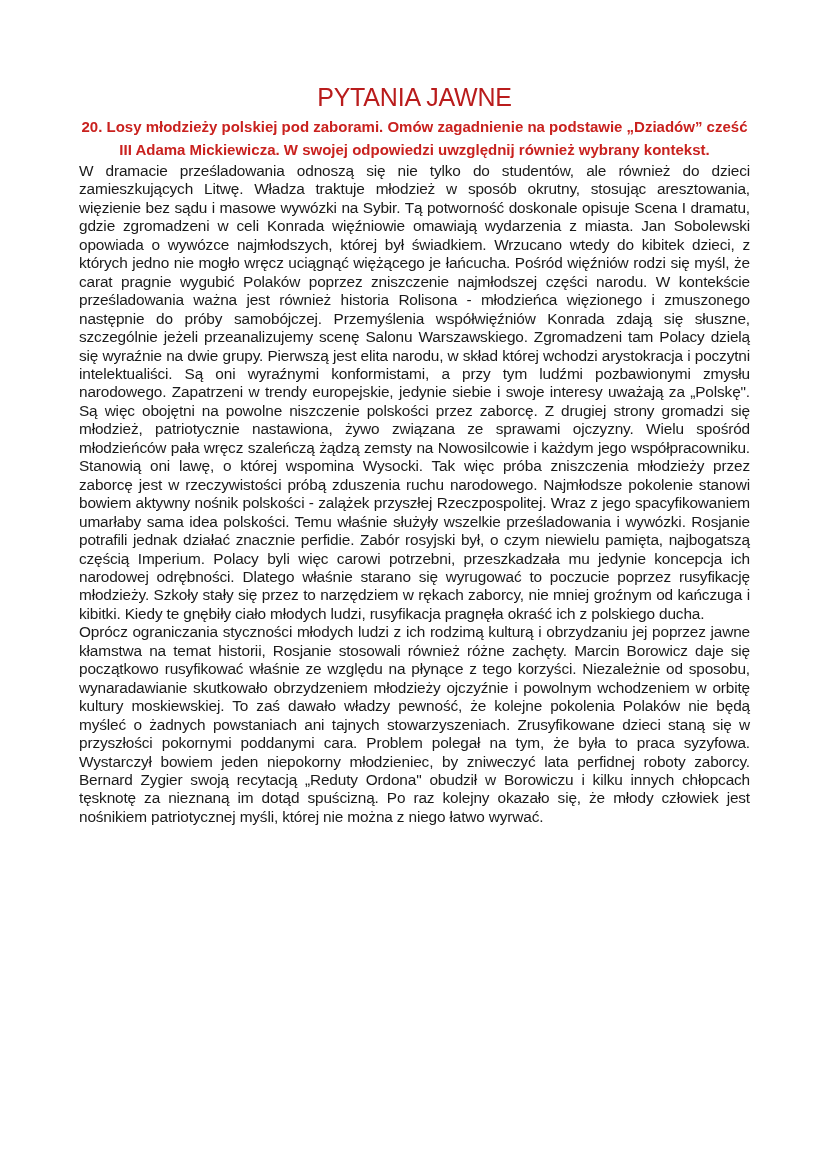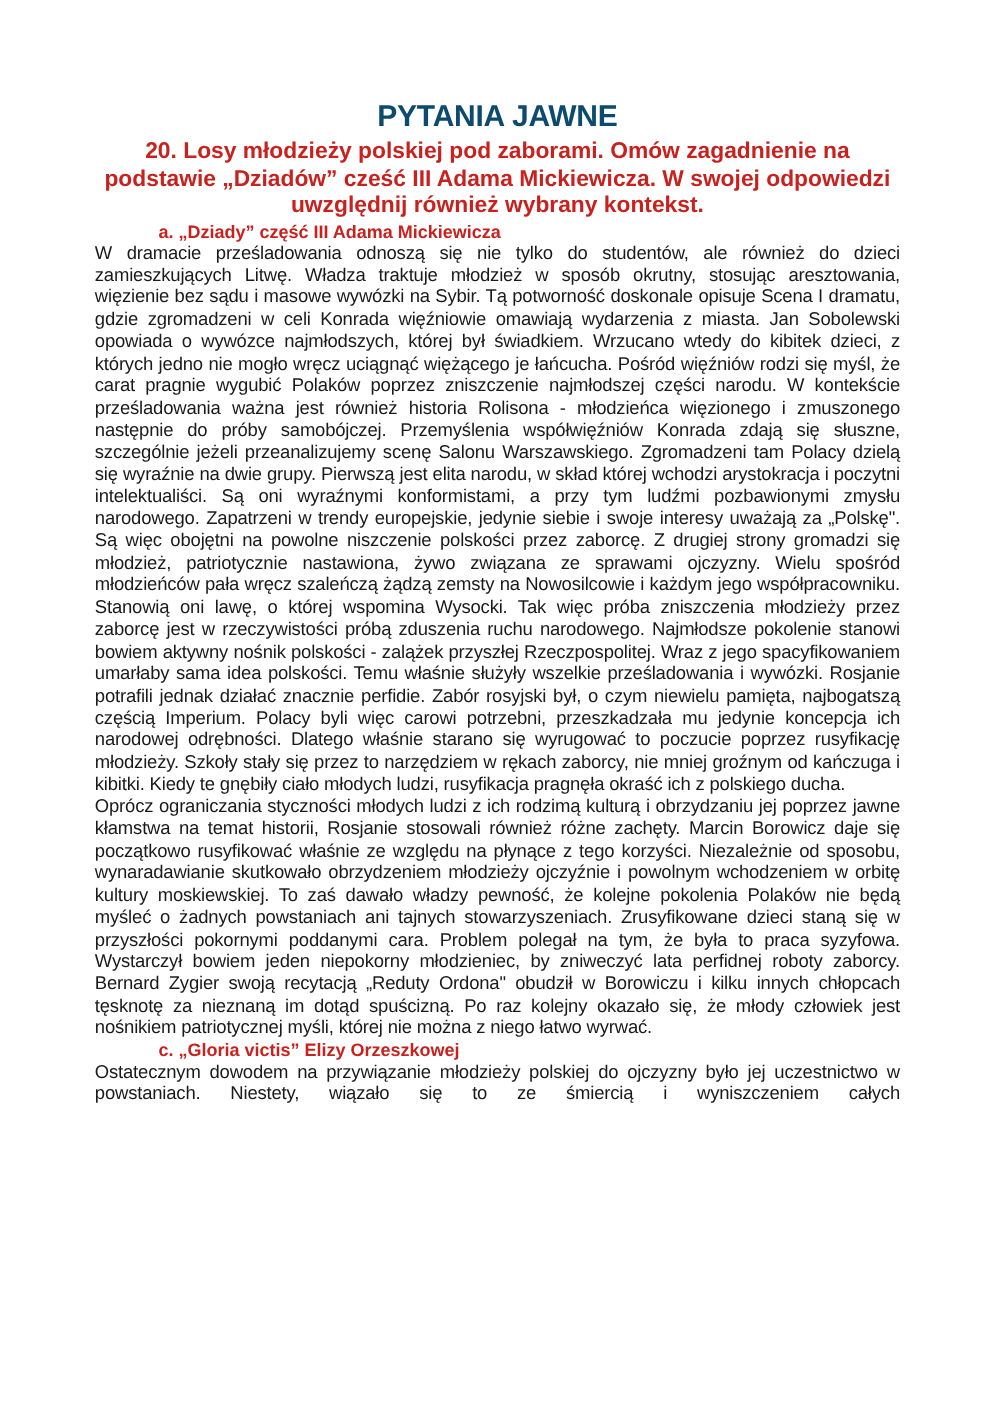--- a/index.html
+++ b/index.html
@@ -1,51 +1,46 @@
 <!DOCTYPE html>
 <html><head>
 <meta charset="utf-8">
 <style>
   html, body { margin: 0; padding: 0; background: #ffffff; }
   body { width: 828px; height: 1171px; position: relative; overflow: hidden; }
   .page { position: absolute; left: 79px; top: 82px; width: 671px; }
   .title {
     font-family: "Liberation Sans", sans-serif;
-    font-weight: bold; color: #0c4a6e; text-align: center;
+    font-weight: normal; color: #b91c1c; text-align: center;
     font-size: 25px; line-height: 30px; margin: 0; letter-spacing: -0.2px;
   }
   .question {
     font-family: "Liberation Sans", sans-serif;
     font-weight: bold; color: #c9211e; text-align: center;
-    font-size: 19px; line-height: 22.5px; margin: 4px 0 0 0;
+    font-size: 15px; line-height: 22.5px; margin: 4px 0 0 0;
   }
   .subhead {
     font-family: "Liberation Sans", sans-serif;
     font-weight: bold; color: #c9211e;
     font-size: 15px; line-height: 18px; margin: 0; padding-left: 53px;
   }
   .body {
     font-family: Liberation Sans, sans-serif;
     color: #1a1a1a; font-size: 15.4px; line-height: 18.45px;
     text-align: justify; margin: 0; letter-spacing: -0.15px;
   }
 </style>
 </head>
 <body>
 
 <div class="page">
   <h1 class="title">PYTANIA JAWNE</h1>
   <h2 class="question">20. Losy młodzieży polskiej pod zaborami. Omów zagadnienie na podstawie „Dziadów” cześć III Adama Mickiewicza. W swojej odpowiedzi uwzględnij również wybrany kontekst.</h2>
 
   <section style="margin-top:1px;">
-    <h3 class="subhead">a. „Dziady” część III Adama Mickiewicza</h3>
     <p class="body">W dramacie prześladowania odnoszą się nie tylko do studentów, ale również do dzieci zamieszkujących Litwę. Władza traktuje młodzież w sposób okrutny, stosując aresztowania, więzienie bez sądu i masowe wywózki na Sybir. Tą potworność doskonale opisuje Scena I dramatu, gdzie zgromadzeni w celi Konrada więźniowie omawiają wydarzenia z miasta. Jan Sobolewski opowiada o wywózce najmłodszych, której był świadkiem. Wrzucano wtedy do kibitek dzieci, z których jedno nie mogło wręcz uciągnąć więżącego je łańcucha. Pośród więźniów rodzi się myśl, że carat pragnie wygubić Polaków poprzez zniszczenie najmłodszej części narodu. W kontekście prześladowania ważna jest również historia Rolisona - młodzieńca więzionego i zmuszonego następnie do próby samobójczej. Przemyślenia współwięźniów Konrada zdają się słuszne, szczególnie jeżeli przeanalizujemy scenę Salonu Warszawskiego. Zgromadzeni tam Polacy dzielą się wyraźnie na dwie grupy. Pierwszą jest elita narodu, w skład której wchodzi arystokracja i poczytni intelektualiści. Są oni wyraźnymi konformistami, a przy tym ludźmi pozbawionymi zmysłu narodowego. Zapatrzeni w trendy europejskie, jedynie siebie i swoje interesy uważają za „Polskę". Są więc obojętni na powolne niszczenie polskości przez zaborcę. Z drugiej strony gromadzi się młodzież, patriotycznie nastawiona, żywo związana ze sprawami ojczyzny. Wielu spośród młodzieńców pała wręcz szaleńczą żądzą zemsty na Nowosilcowie i każdym jego współpracowniku. Stanowią oni lawę, o której wspomina Wysocki. Tak więc próba zniszczenia młodzieży przez zaborcę jest w rzeczywistości próbą zduszenia ruchu narodowego. Najmłodsze pokolenie stanowi bowiem aktywny nośnik polskości - zalążek przyszłej Rzeczpospolitej. Wraz z jego spacyfikowaniem umarłaby sama idea polskości. Temu właśnie służyły wszelkie prześladowania i wywózki. Rosjanie potrafili jednak działać znacznie perfidie. Zabór rosyjski był, o czym niewielu pamięta, najbogatszą częścią Imperium. Polacy byli więc carowi potrzebni, przeszkadzała mu jedynie koncepcja ich narodowej odrębności. Dlatego właśnie starano się wyrugować to poczucie poprzez rusyfikację młodzieży. Szkoły stały się przez to narzędziem w rękach zaborcy, nie mniej groźnym od kańczuga i kibitki. Kiedy te gnębiły ciało młodych ludzi, rusyfikacja pragnęła okraść ich z polskiego ducha.</p>
   </section>
 
   <section>
     <p class="body">Oprócz ograniczania styczności młodych ludzi z ich rodzimą kulturą i obrzydzaniu jej poprzez jawne kłamstwa na temat historii, Rosjanie stosowali również różne zachęty. Marcin Borowicz daje się początkowo rusyfikować właśnie ze względu na płynące z tego korzyści. Niezależnie od sposobu, wynaradawianie skutkowało obrzydzeniem młodzieży ojczyźnie i powolnym wchodzeniem w orbitę kultury moskiewskiej. To zaś dawało władzy pewność, że kolejne pokolenia Polaków nie będą myśleć o żadnych powstaniach ani tajnych stowarzyszeniach. Zrusyfikowane dzieci staną się w przyszłości pokornymi poddanymi cara. Problem polegał na tym, że była to praca syzyfowa. Wystarczył bowiem jeden niepokorny młodzieniec, by zniweczyć lata perfidnej roboty zaborcy. Bernard Zygier swoją recytacją „Reduty Ordona" obudził w Borowiczu i kilku innych chłopcach tęsknotę za nieznaną im dotąd spuścizną. Po raz kolejny okazało się, że młody człowiek jest nośnikiem patriotycznej myśli, której nie można z niego łatwo wyrwać.</p>
   </section>
 
-  <section>
-    <h3 class="subhead">c. „Gloria victis” Elizy Orzeszkowej</h3>
-    <p class="body" style="text-align-last: justify;">Ostatecznym dowodem na przywiązanie młodzieży polskiej do ojczyzny było jej uczestnictwo w powstaniach. Niestety, wiązało się to ze śmiercią i wyniszczeniem całych</p>
-  </section>
 </div>
 
 </body></html>

